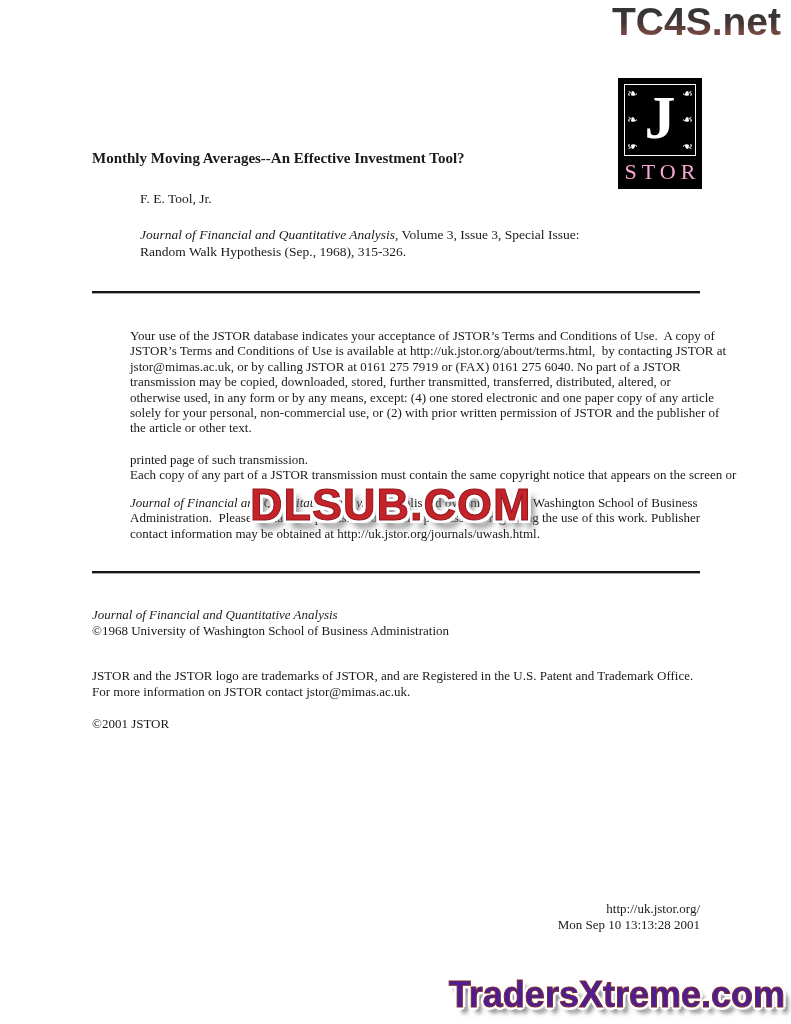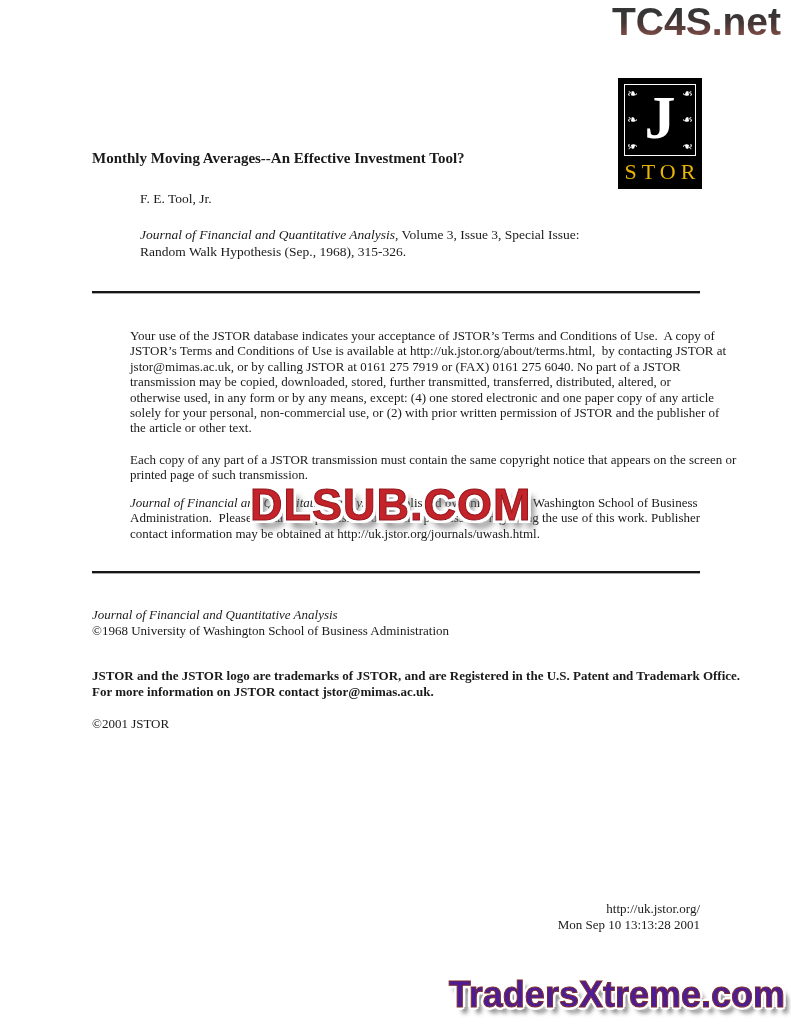--- a/index.html
+++ b/index.html
@@ -37,21 +37,21 @@
   .orn { position:absolute; font-size:13px; color:#fff; line-height:1; }
   .orn.o1 { left:2px;  top:2px; }
   .orn.o2 { right:2px; top:2px; transform:scaleX(-1); }
   .orn.o3 { left:2px;  bottom:2px; transform:scaleY(-1); }
   .orn.o4 { right:2px; bottom:2px; transform:scale(-1,-1); }
   .orn.o5 { left:2px;  top:28px; }
   .orn.o6 { right:2px; top:28px; transform:scaleX(-1); }
   .jstor-stor {
     position:absolute; left:0; right:0; bottom:4px; text-align:center;
     font-family:"Liberation Serif", serif; font-size:22px; letter-spacing:5px;
-    text-indent:5px; color:#eab308;
+    text-indent:5px; color:#f9a8d4;
   }
 
   
   .title { position:absolute; left:92px; top:150px; font-size:15px; font-weight:bold; }
   .author { position:absolute; left:140px; top:191px; font-size:13.5px; }
   .citation { position:absolute; left:140px; top:226px; font-size:13.5px; line-height:17px; }
   .it { font-style:italic; }
 
   
   .rule { position:absolute; left:92px; width:608px; height:3px;
@@ -71,21 +71,21 @@
     font-size:45px; line-height:1; letter-spacing:1px;
     color:#c5232a; -webkit-text-stroke:1px #8f161c;
     text-shadow:
       -3px -3px 0 #fff, 3px -3px 0 #fff, -3px 3px 0 #fff, 3px 3px 0 #fff,
       0 -3px 0 #fff, 0 3px 0 #fff, -3px 0 0 #fff, 3px 0 0 #fff,
       6px 8px 6px rgba(110,110,110,0.85);
   }
 
   
   .f-journal { position:absolute; left:92px; top:607px; font-size:13px; line-height:15.5px; }
-  .f-trademark { position:absolute; left:92px; top:668px; font-size:13px; line-height:15.5px;font-weight:bold; }
+  .f-trademark { position:absolute; left:92px; top:668px; font-size:13px; line-height:15.5px; }
   .f-2001 { position:absolute; left:92px; top:716px; font-size:13px; }
 
   
   .access { position:absolute; right:91px; top:901px; text-align:right;
             font-size:13px; line-height:15.5px; }
 
   
   .wm-bottom {
     position:absolute; right:6px; top:977px;
     font-family:"Liberation Sans", sans-serif; font-weight:bold;
@@ -132,22 +132,22 @@
     <div class="line">Your use of the JSTOR database indicates your acceptance of JSTOR’s Terms and Conditions of Use.  A copy of</div>
     <div class="line">JSTOR’s Terms and Conditions of Use is available at http://uk.jstor.org/about/terms.html,  by contacting JSTOR at</div>
     <div class="line">jstor@mimas.ac.uk, or by calling JSTOR at 0161 275 7919 or (FAX) 0161 275 6040. No part of a JSTOR</div>
     <div class="line">transmission may be copied, downloaded, stored, further transmitted, transferred, distributed, altered, or</div>
     <div class="line">otherwise used, in any form or by any means, except: (4) one stored electronic and one paper copy of any article</div>
     <div class="line">solely for your personal, non-commercial use, or (2) with prior written permission of JSTOR and the publisher of</div>
     <div class="line">the article or other text.</div>
   </div>
 
   <div class="para2 body-text">
+    <div class="line">printed page of such transmission.</div>
     <div class="line">Each copy of any part of a JSTOR transmission must contain the same copyright notice that appears on the screen or</div>
-    <div class="line">printed page of such transmission.</div>
   </div>
 
   <div class="para3 body-text">
     <div class="line"><span class="it">Journal of Financial and Quantitative Analysis</span><span> is published by University of Washington School of Business</span></div>
     <div class="line">Administration.  Please contact the publisher for further permissions regarding the use of this work. Publisher</div>
     <div class="line">contact information may be obtained at http://uk.jstor.org/journals/uwash.html.</div>
   </div>
 
   <div class="wm-center">DLSUB.COM</div>
 

